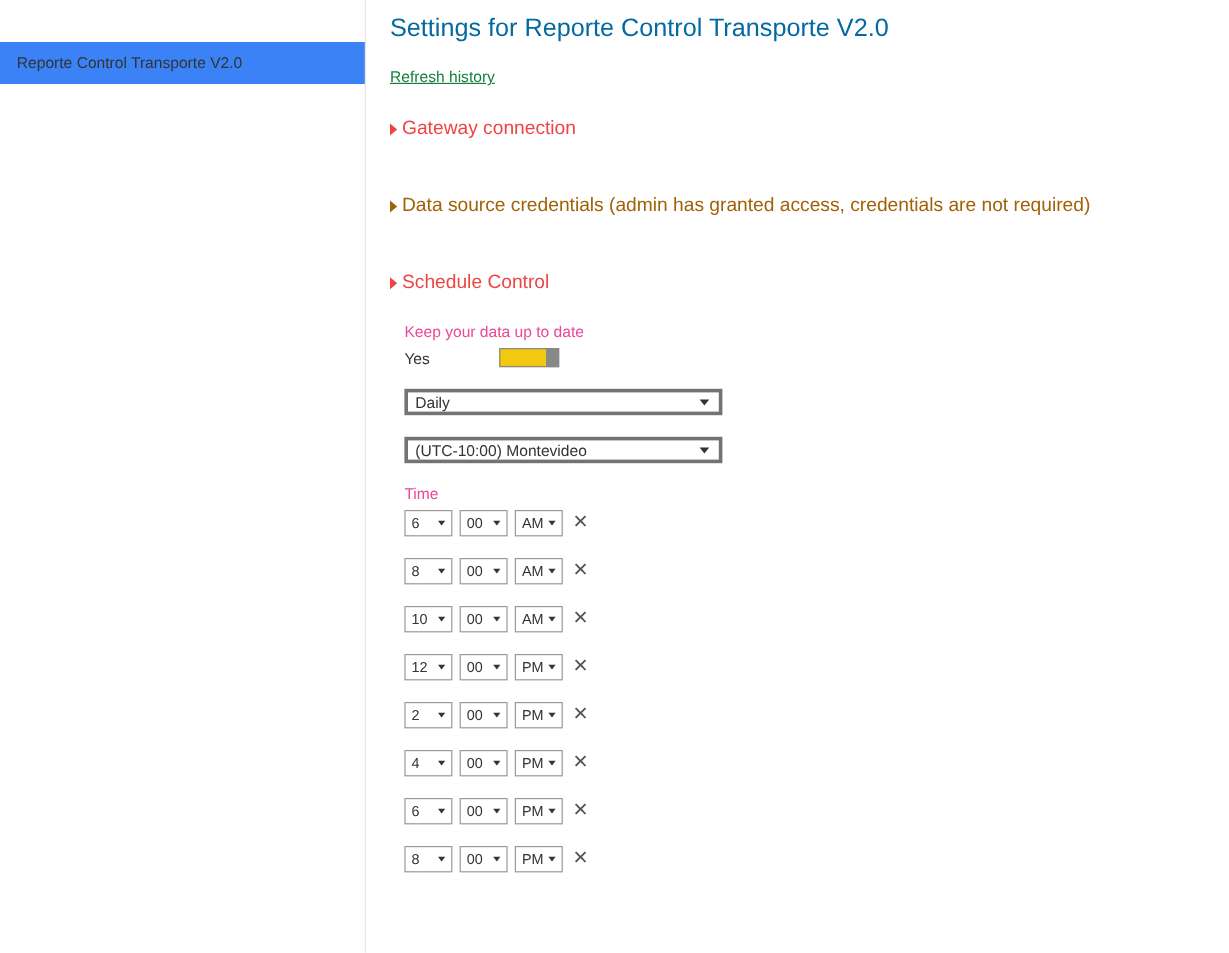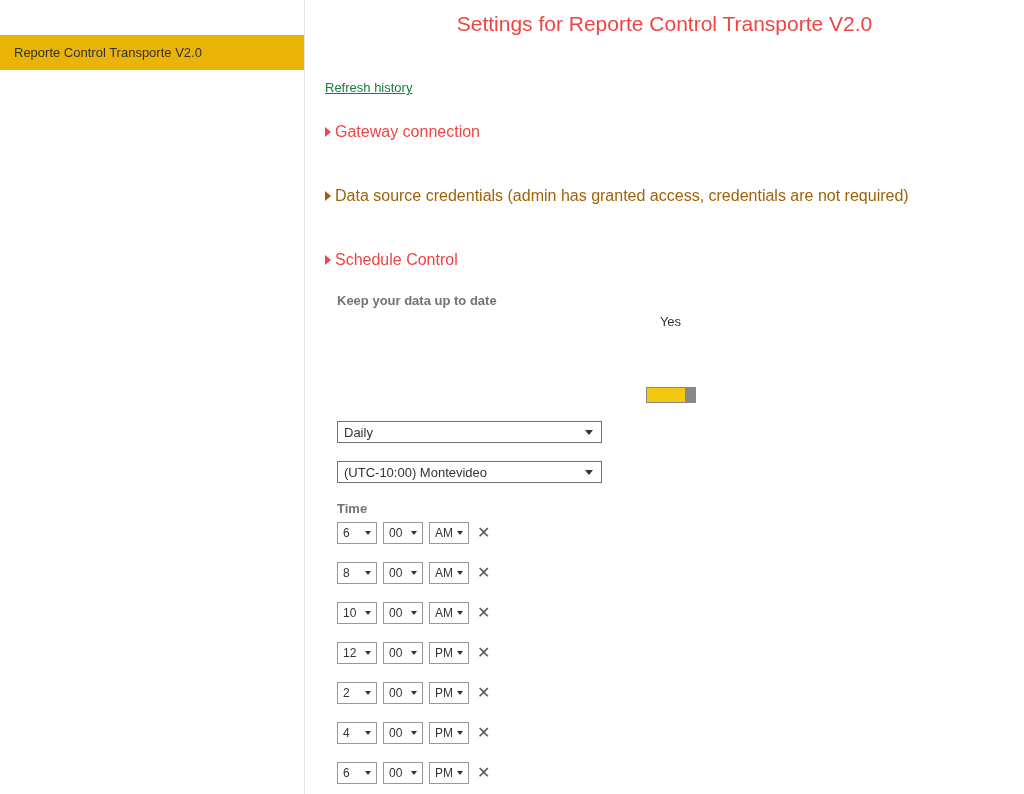--- a/index.html
+++ b/index.html
@@ -12,36 +12,35 @@
   height: 794px;
   display: flex;
 }
 .sidebar {
   width: 305px;
   padding-top: 35px;
   border-right: 1px solid #e6e6e6;
 }
 .sidebar-item {
   padding: 10px 14px;
-  background: #eab308;
+  background: #3b82f6;
   font-size: 13px;
   color: #333;
   cursor: pointer;
 }
 .main {
   flex: 1;
   padding: 12px 20px 20px 20px;
   overflow-y: auto;
 }
 .page-title {
   font-size: 21px;
   font-weight: 300;
-  color: #ef4444;
-  margin-bottom: 44px;
-  text-align: center;
+  color: #0369a1;
+  margin-bottom: 20px;
 }
 .refresh-history-link {
   text-decoration: underline;
   font-size: 13px;
   color: #15803d;
   cursor: pointer;
   display: inline-block;
   margin-bottom: 28px;
 }
 .section-header {
@@ -61,38 +60,37 @@
   height: 0;
   border-top: 5px solid transparent;
   border-bottom: 5px solid transparent;
   border-left: 6px solid currentColor;
   margin-right: 4px;
 }
 .schedule-body { margin-left: 12px; }
 .field-group { margin-bottom: 18px; }
 .field-label {
   font-size: 13px;
-  color: #737373;
+  color: #ec4899;
   margin-bottom: 6px;
   display: block;
-  font-weight: bold;
-}
-.toggle-row { display: flex; align-items: center; gap: 58px; flex-direction: column; }
+}
+.toggle-row { display: flex; align-items: center; gap: 58px; }
 .toggle-state { font-size: 13px; }
 .toggle {
   width: 50px;
   height: 16px;
   display: flex;
   cursor: pointer;
 }
 .toggle-on { flex: 1; background: #f2c811; border: 1px solid #888; }
 .toggle-off { width: 10px; background: #888; border: 1px solid #888; }
 .select-box {
   width: 265px;
-  border: 1px solid #737373;
+  border: 3px solid #737373;
   height: 22px;
   display: flex;
   align-items: center;
   padding: 0 6px;
   position: relative;
   font-size: 13px;
   cursor: pointer;
   background: #fff;
 }
 .select-box .sel-caret {

